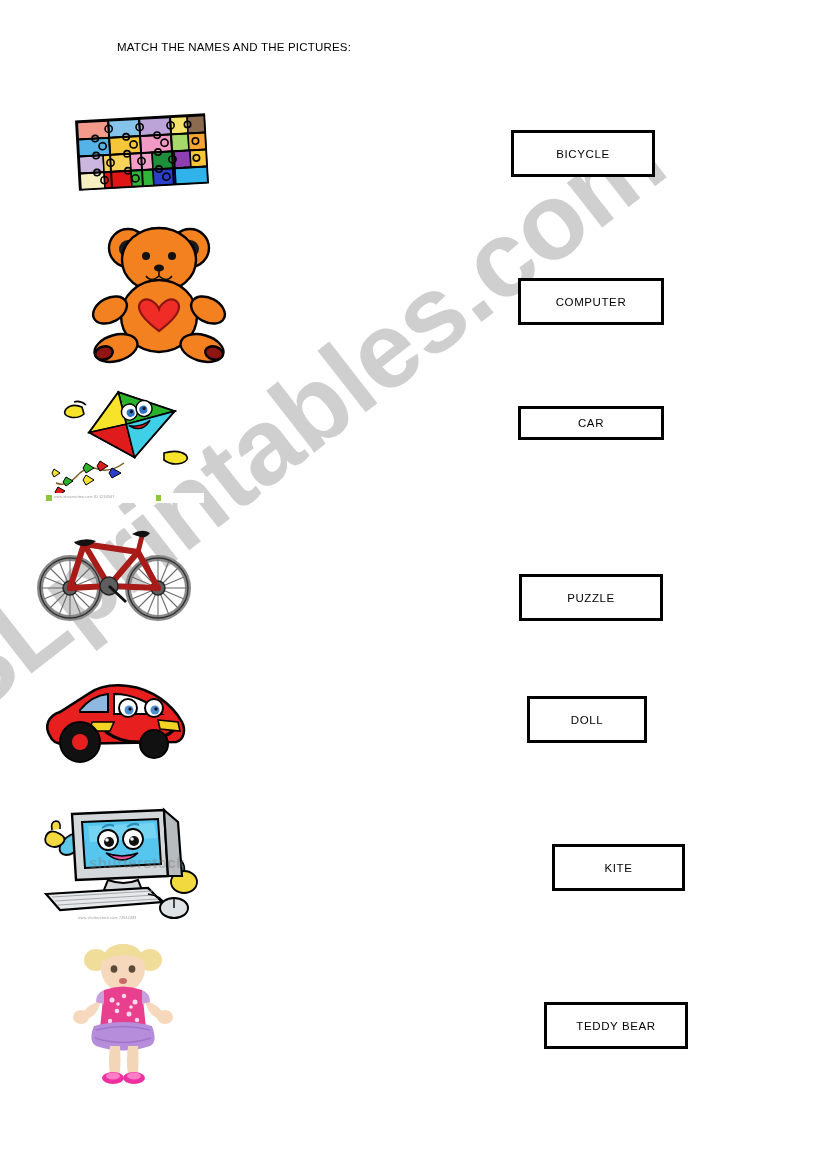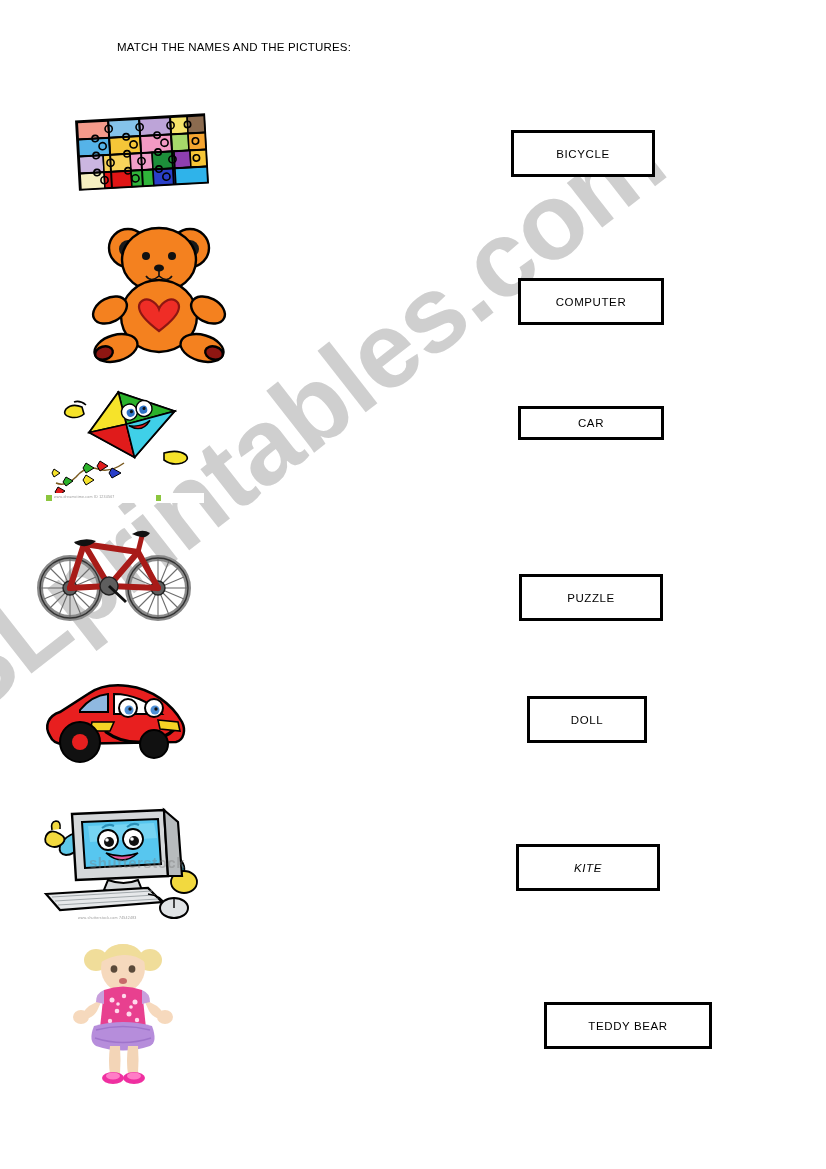--- a/index.html
+++ b/index.html
@@ -411,21 +411,21 @@
       </div>
       <div class="word-box" style="left: 518px; top: 406px; width: 146px; height: 34px; border-color: rgb(0, 0, 0);">
         <span>CAR</span>
       </div>
       <div class="word-box" style="left: 519px; top: 574px; width: 144px; height: 47px; border-color: rgb(0, 0, 0);">
         <span>PUZZLE</span>
       </div>
       <div class="word-box" style="left: 527px; top: 696px; width: 120px; height: 47px; border-color: rgb(0, 0, 0);">
         <span>DOLL</span>
       </div>
-      <div class="word-box" style="left: 516px; top: 844px; width: 144px; height: 47px; border-color: rgb(0, 0, 0); font-style: italic;">
+      <div class="word-box" style="left: 552px; top: 844px; width: 133px; height: 47px; border-color: rgb(0, 0, 0);">
         <span>KITE</span>
       </div>
-      <div class="word-box" style="left: 544px; top: 1002px; width: 168px; height: 47px; border-color: rgb(0, 0, 0);">
+      <div class="word-box" style="left: 544px; top: 1002px; width: 144px; height: 47px; border-color: rgb(0, 0, 0);">
         <span>TEDDY BEAR</span>
       </div>
     </div>
 
 </div>
 
 </body></html>

